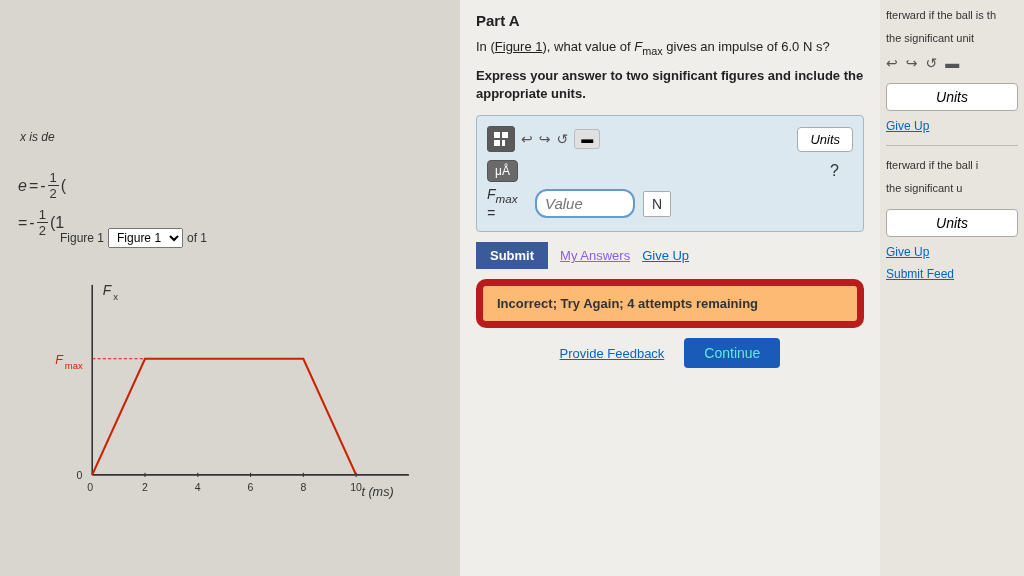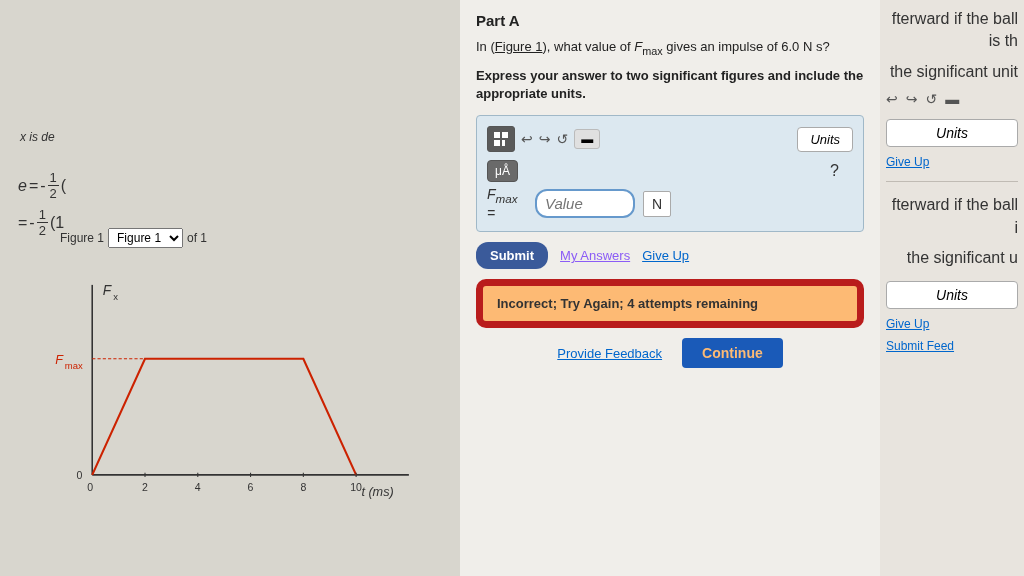--- a/index.html
+++ b/index.html
@@ -236,21 +236,21 @@
       display: flex;
       align-items: center;
       gap: 12px;
       margin-bottom: 10px;
     }
 
     .submit-btn {
       background: #3a5a9a;
       color: white;
       border: none;
-      border-radius: 12px;
+      border-radius: 0;
       padding: 6px 14px;
       font-size: 13px;
       font-weight: bold;
       cursor: pointer;
     }
 
     .my-answers-link {
       color: #8b5cf6;
       text-decoration: underline;
       font-size: 13px;
@@ -287,47 +287,46 @@
 
     .provide-feedback-link {
       color: #0066cc;
       text-decoration: underline;
       font-size: 13px;
       cursor: pointer;
     }
 
     .continue-btn {
       background: #1a5ab8;
-      color: #fdba74;
+      color: #5eead4;
       border: none;
       border-radius: 4px;
       padding: 7px 20px;
       font-size: 14px;
-      font-weight: bold;
+      font-weight: normal;
       cursor: pointer;
     }
 
     
     .right-panel {
       width: 144px;
       height: 576px;
       background: #e8e4de;
       flex-shrink: 0;
       padding: 8px 6px;
       display: flex;
       flex-direction: column;
       gap: 8px;
       overflow: hidden;
     }
 
     .right-text {
-      font-size: 16px;
+      font-size: 11px;
       color: #333;
       line-height: 1.4;
-      text-align: right;
     }
 
     .right-units-btn {
       background: white;
       border: 1px solid #aaa;
       border-radius: 4px;
       padding: 5px 14px;
       font-size: 14px;
       font-style: italic;
       cursor: pointer;

